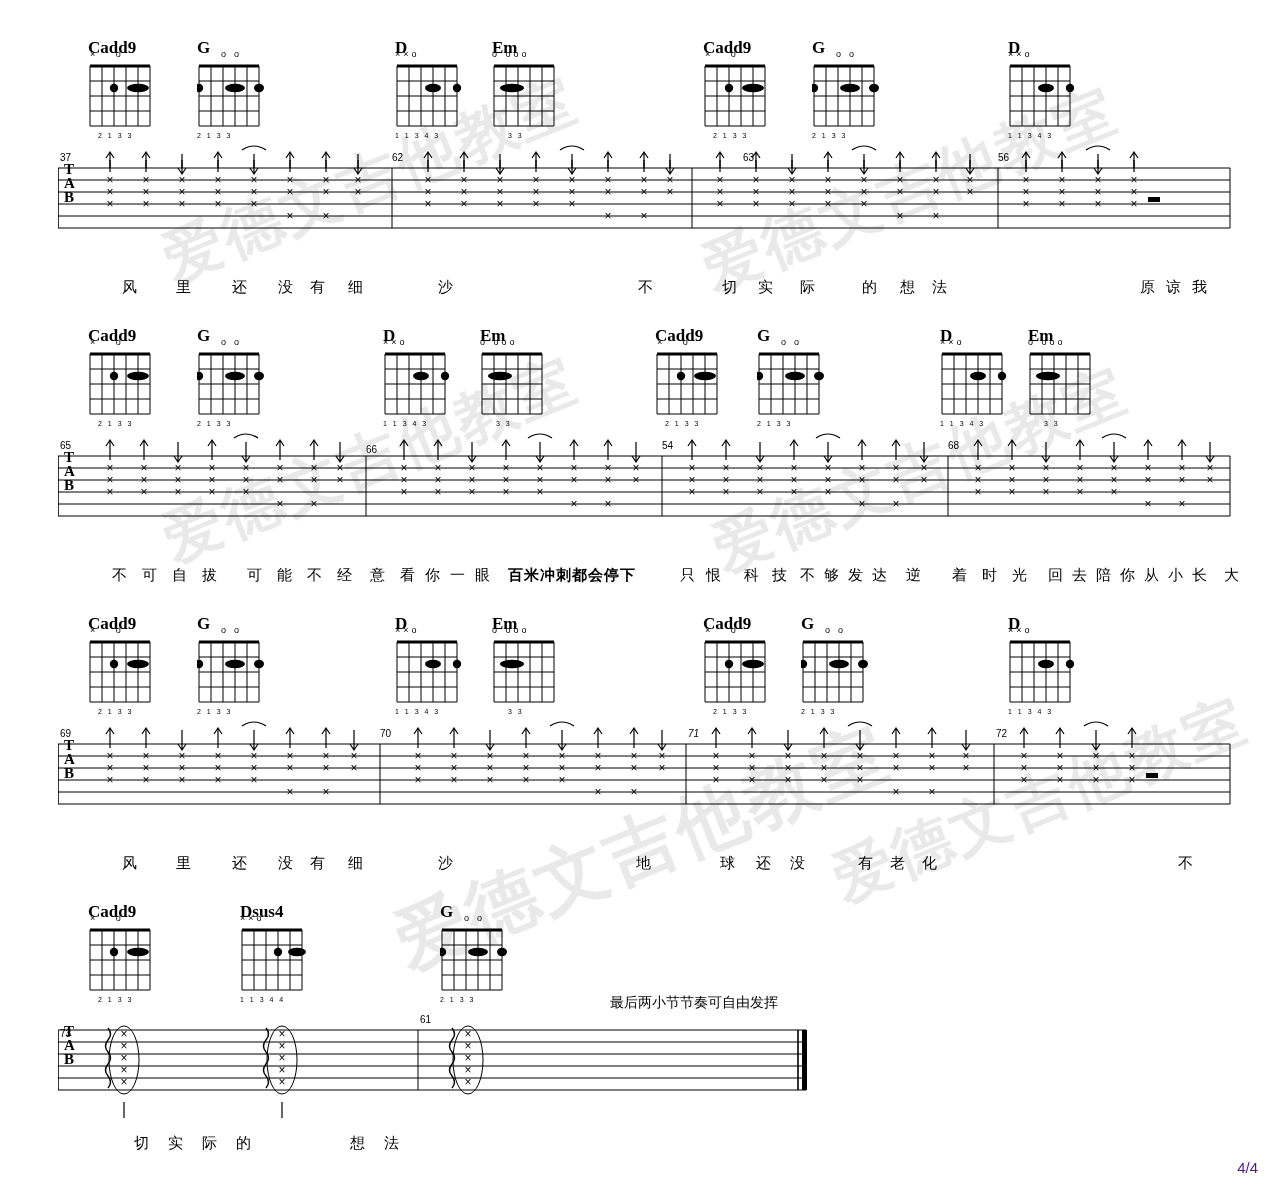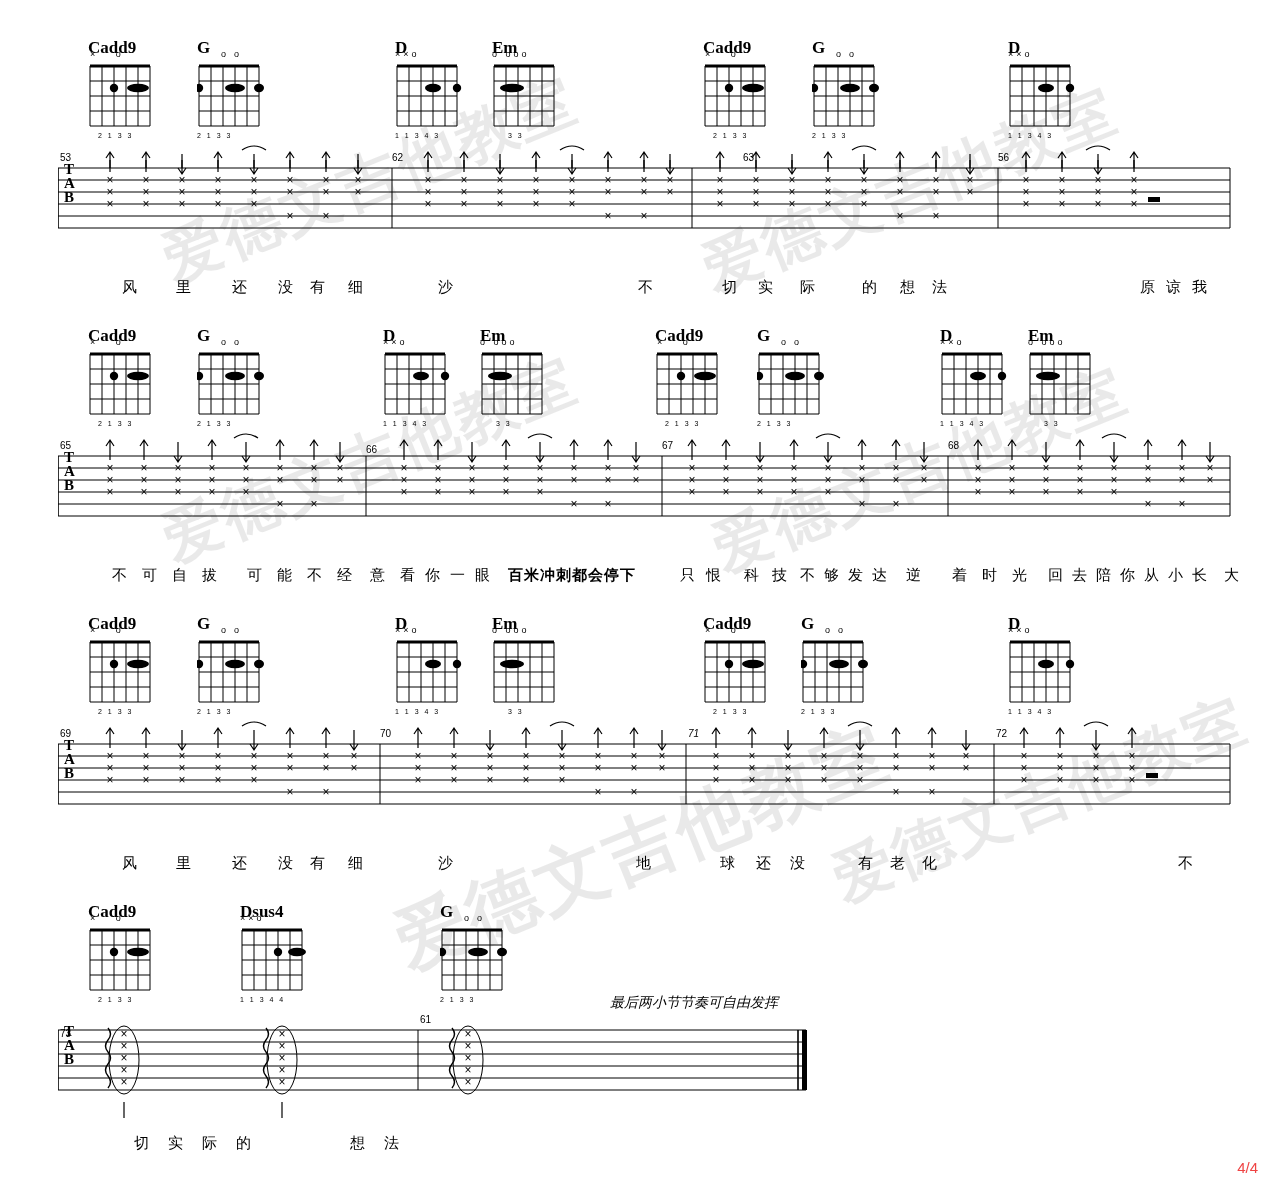--- a/index.html
+++ b/index.html
@@ -56,21 +56,21 @@
   .lyric{
     position:absolute;font-family:"Liberation Sans",sans-serif;
     font-size:15px;color:#000;white-space:nowrap;letter-spacing:1px;
   }
   .annot{
     position:absolute;font-family:"Liberation Sans",sans-serif;font-size:14px;color:#000;
     white-space:nowrap;
   }
   .pagenum{
     position:absolute;right:22px;bottom:14px;
-    font-family:"Liberation Sans",sans-serif;font-size:15px;color:#ef4444;
+    font-family:"Liberation Sans",sans-serif;font-size:15px;color:#4c1d95;
   }
   svg{display:block;}
 </style>
 </head>
 <body>
 
 <div class="sheet">
 
   <div class="watermark">
     <div class="wm-text" style="left:150px;top:140px;font-size:60px;">爱德文吉他教室</div>
@@ -440,21 +440,21 @@
         <path d="M1076 32 L1076 12 M1072 18 L1076 12 L1080 18"></path>
       </g>
       <g stroke="#000" stroke-width="1.2" fill="none">
         <path d="M184 10 Q196 2 208 10"></path>
         <path d="M502 10 Q514 2 526 10"></path>
         <path d="M794 10 Q806 2 818 10"></path>
         <path d="M1028 10 Q1040 2 1052 10"></path>
       </g>
     </svg>
 
-    <div class="measnum" style="left:60px;top:152px;">53</div>
+    <div class="measnum" style="left:60px;top:152px;">37</div>
     <div class="measnum" style="left:392px;top:152px;">62</div>
     <div class="measnum" style="left:725px;top:152px;padding-left:18px;">63</div>
     <div class="measnum" style="left:998px;top:152px;">56</div>
 
     <div class="lyric" style="left:122px;top:278px;">风</div>
     <div class="lyric" style="left:176px;top:278px;">里</div>
     <div class="lyric" style="left:232px;top:278px;">还</div>
     <div class="lyric" style="left:278px;top:278px;">没</div>
     <div class="lyric" style="left:310px;top:278px;">有</div>
     <div class="lyric" style="left:348px;top:278px;">细</div>
@@ -837,21 +837,21 @@
       <g stroke="#000" stroke-width="1.2" fill="none">
         <path d="M176 10 Q188 2 200 10"></path>
         <path d="M470 10 Q482 2 494 10"></path>
         <path d="M758 10 Q770 2 782 10"></path>
         <path d="M1044 10 Q1056 2 1068 10"></path>
       </g>
     </svg>
 
     <div class="measnum" style="left:60px;top:152px;">65</div>
     <div class="measnum" style="left:366px;top:156px;">66</div>
-    <div class="measnum" style="left:662px;top:152px;">67</div>
+    <div class="measnum" style="left:662px;top:152px;">54</div>
     <div class="measnum" style="left:948px;top:152px;">68</div>
 
     <div class="lyric" style="left:112px;top:278px;">不</div>
     <div class="lyric" style="left:142px;top:278px;">可</div>
     <div class="lyric" style="left:172px;top:278px;">自</div>
     <div class="lyric" style="left:202px;top:278px;">拔</div>
     <div class="lyric" style="left:247px;top:278px;">可</div>
     <div class="lyric" style="left:277px;top:278px;">能</div>
     <div class="lyric" style="left:307px;top:278px;">不</div>
     <div class="lyric" style="left:337px;top:278px;">经</div>
@@ -1308,21 +1308,21 @@
               <line x1="2" y1="66" x2="62" y2="66"></line>
           </g>
           <circle cx="2" cy="28" r="4.2" fill="#000"></circle>
           <ellipse cx="38" cy="28" rx="10" ry="4.2" fill="#000"></ellipse>
           <ellipse cx="62" cy="28" rx="5" ry="4.2" fill="#000"></ellipse>
         </svg>
         <div class="fingers" style="left:0px;top:72px;letter-spacing:2px;">2 1   3 3</div>
       </div>
     </div>
 
-    <div class="annot" style="left:610px;top:130px;font-style:italic;">最后两小节节奏可自由发挥</div>
+    <div class="annot" style="left:610px;top:130px;">最后两小节节奏可自由发挥</div>
 
     <div class="staff" style="left:58px;top:158px;">
       <svg width="800" height="80">
         <g stroke="#000" stroke-width="1">
           <line x1="0" y1="8" x2="748" y2="8"></line>
           <line x1="0" y1="20" x2="748" y2="20"></line>
           <line x1="0" y1="32" x2="748" y2="32"></line>
           <line x1="0" y1="44" x2="748" y2="44"></line>
           <line x1="0" y1="56" x2="748" y2="56"></line>
           <line x1="0" y1="68" x2="748" y2="68"></line>

